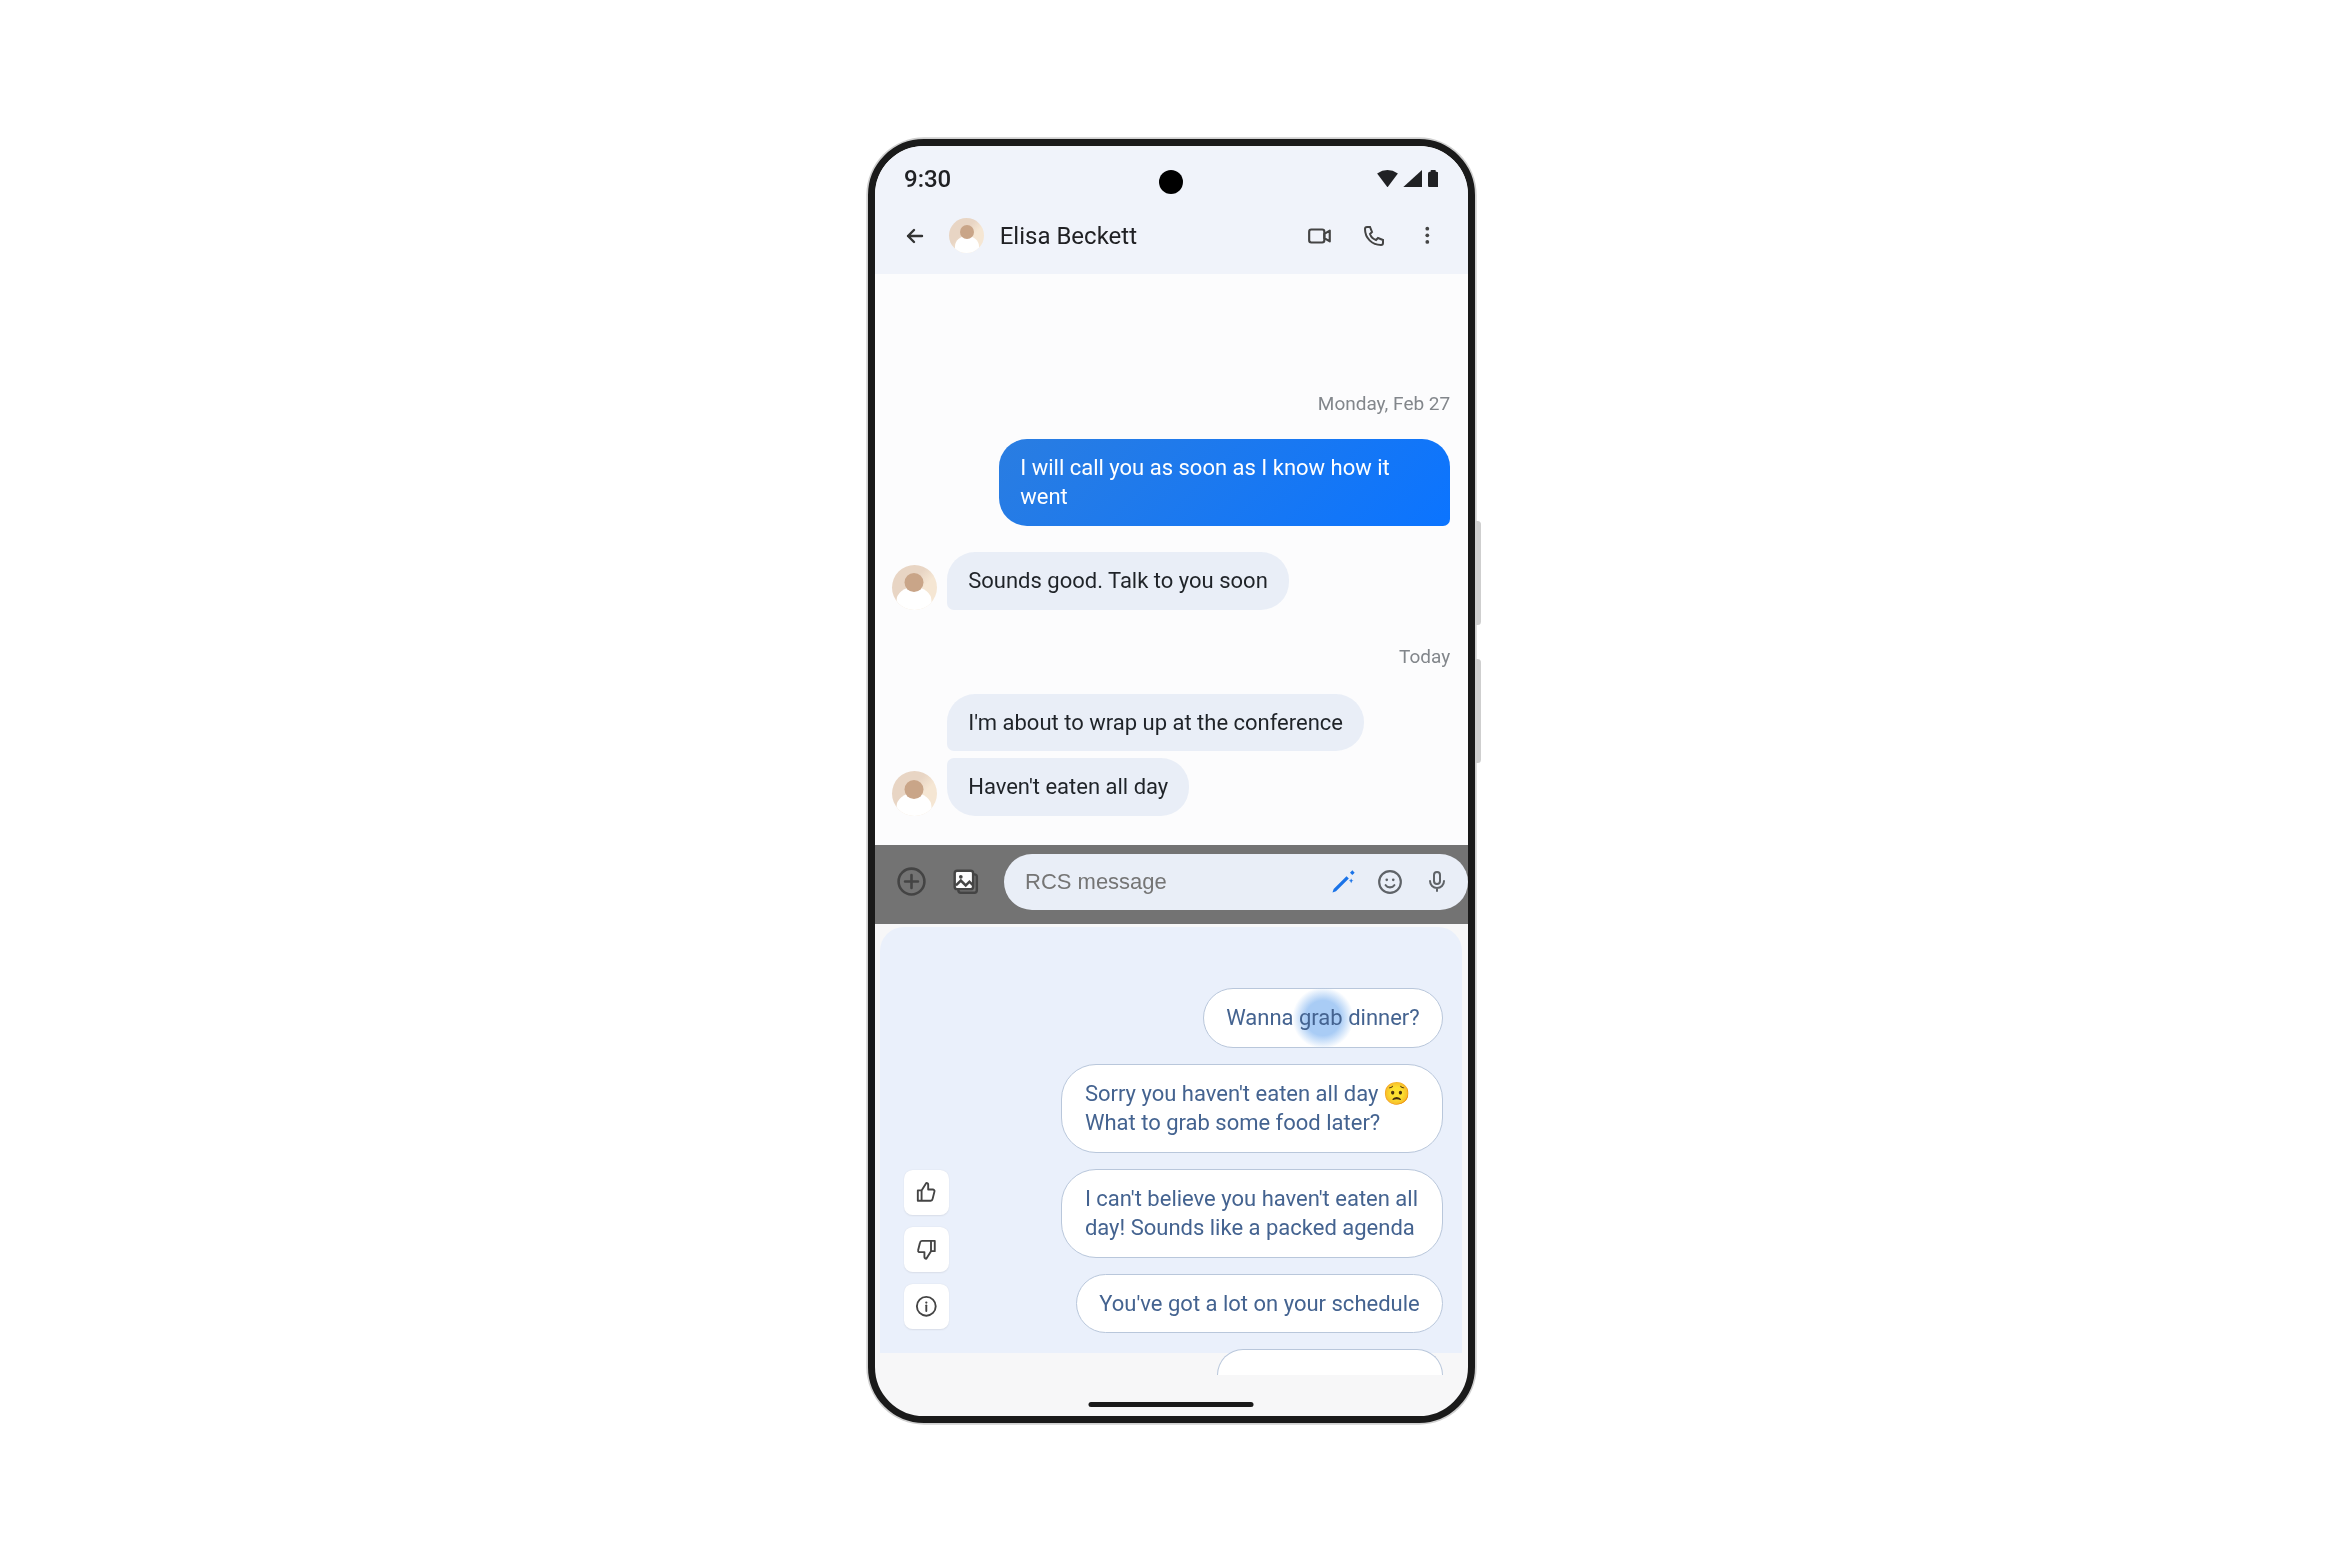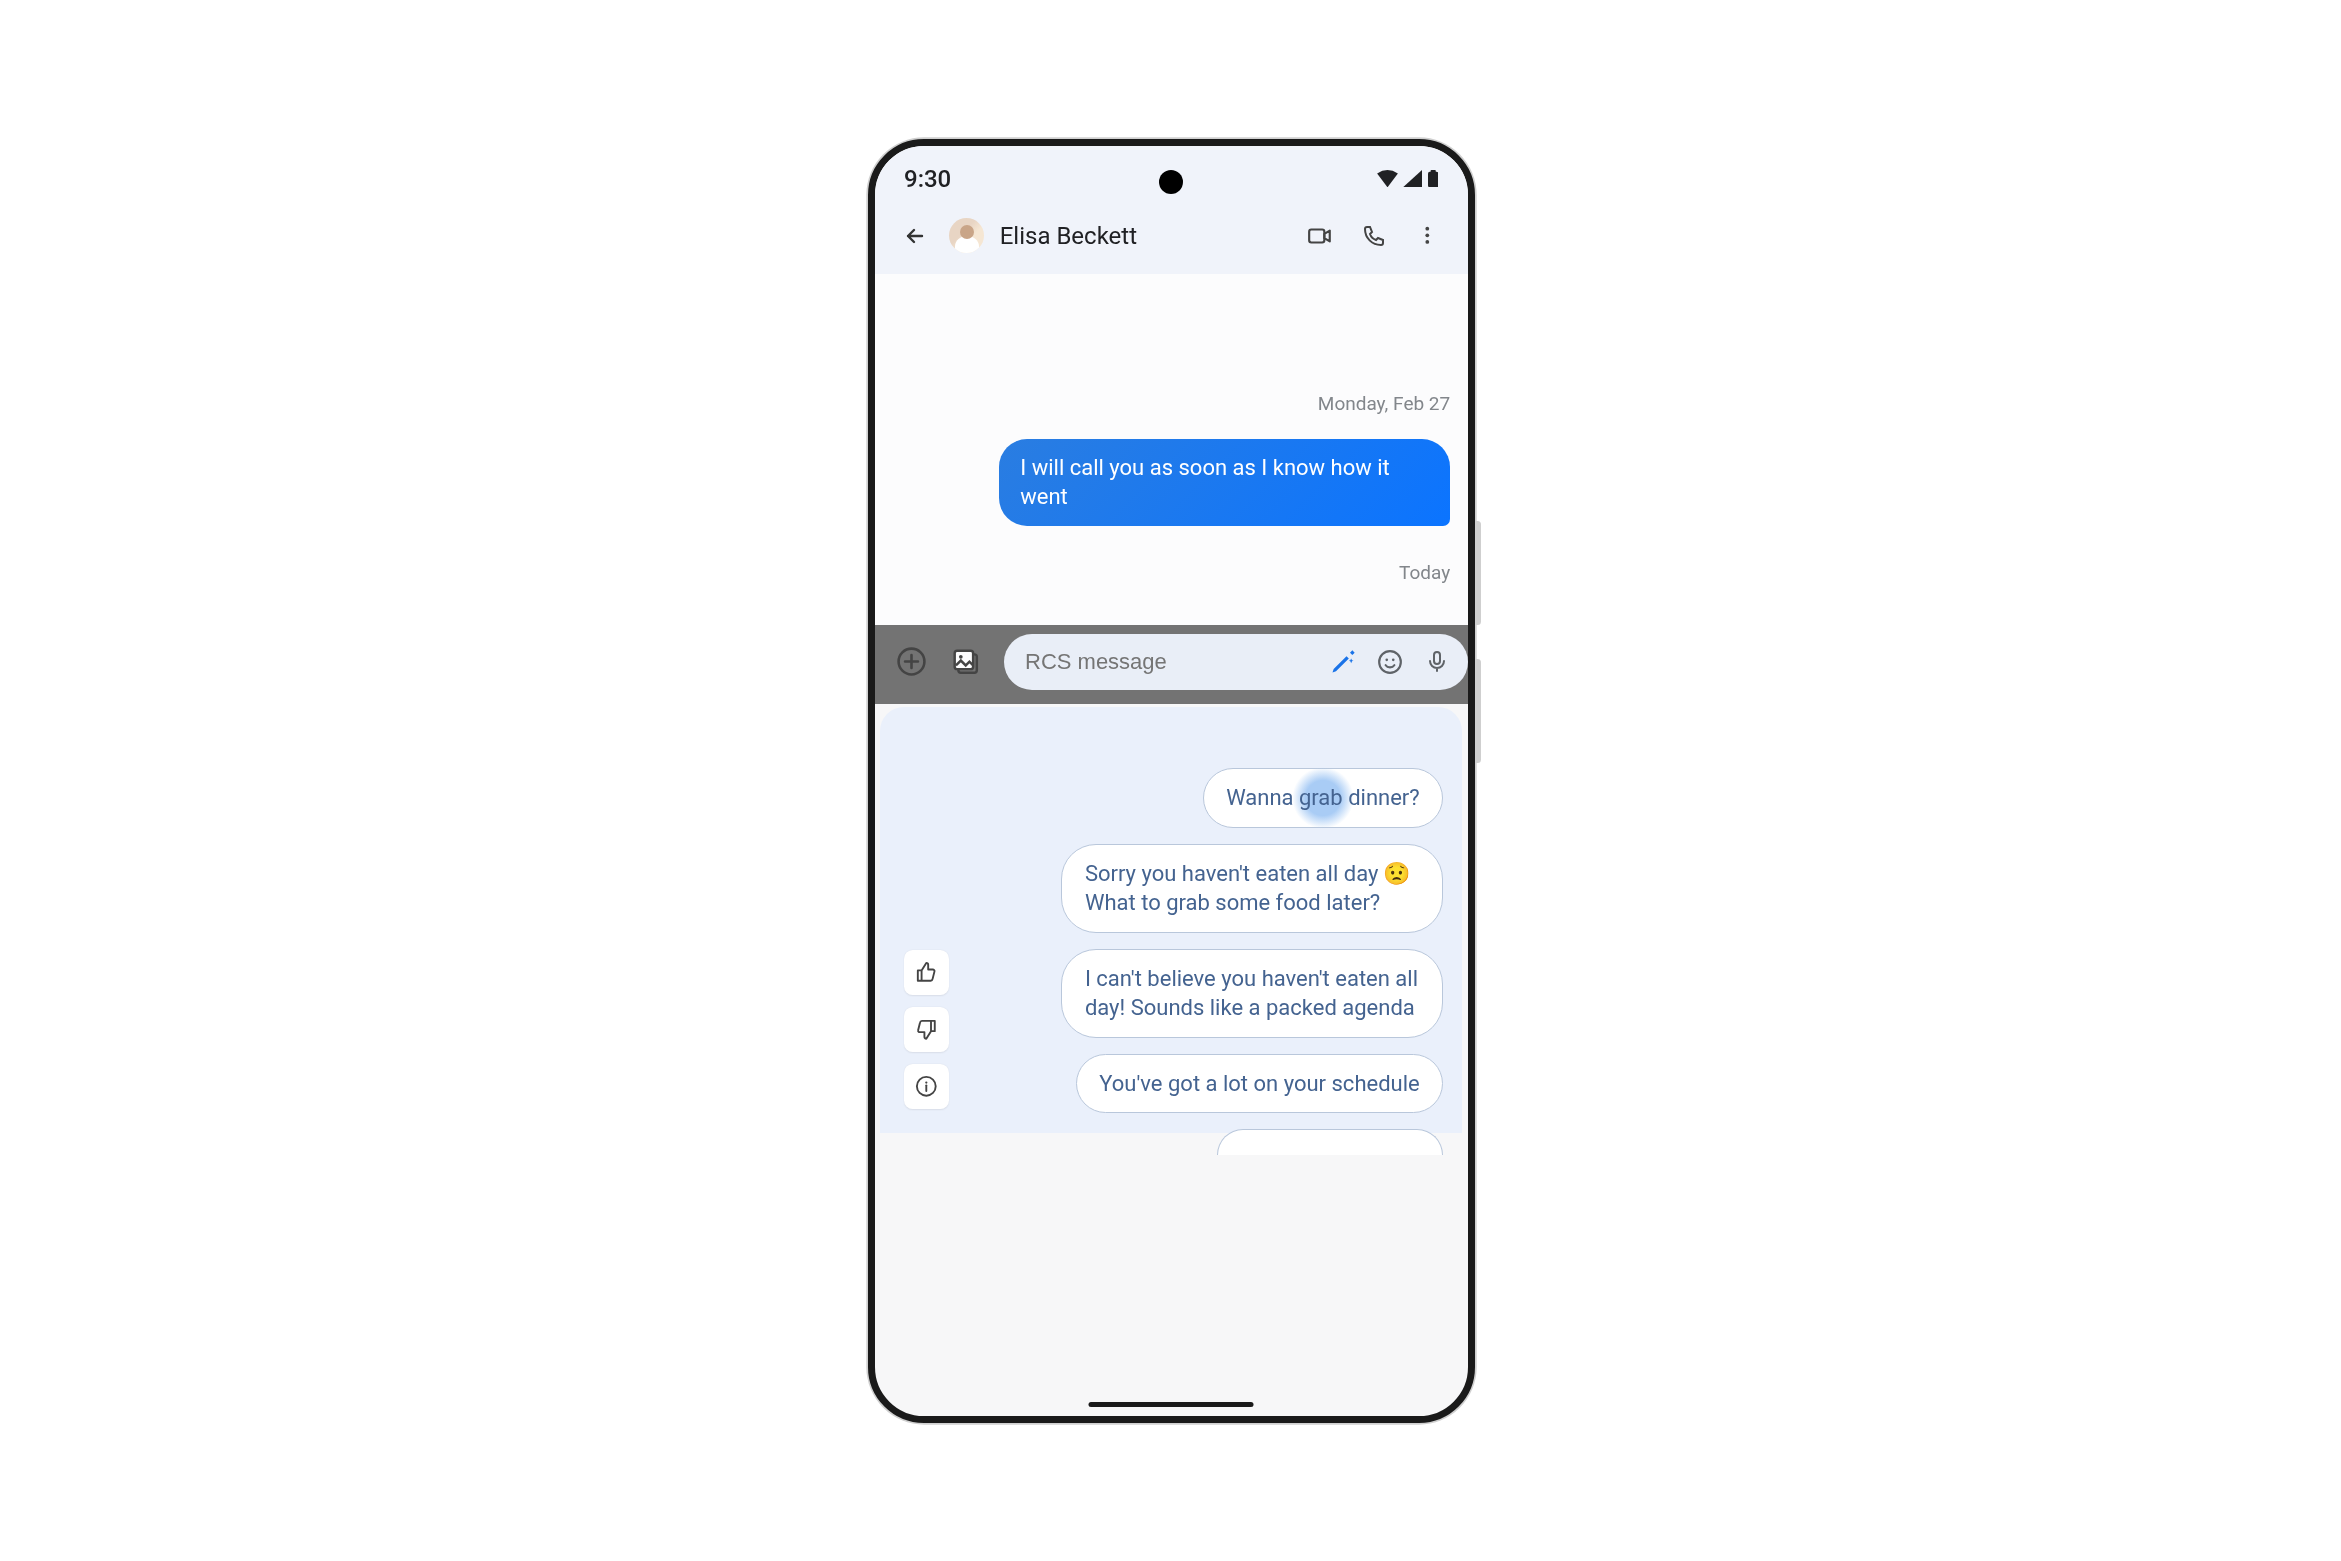--- a/index.html
+++ b/index.html
@@ -269,23 +269,34 @@
     </div>
   </div>
 
   <div class="convo">
     <div class="date-label">Monday, Feb 27</div>
 
     <div class="bubble-row sent">
       <div class="bubble sent">I will call you as soon as I know how it went</div>
     </div>
 
+    <div class="bubble-row" style="margin-top:26px;">
+      <div class="avatar-md"></div>
+      <div class="bubble received">Sounds good. Talk to you soon</div>
+    </div>
 
     <div class="date-label" style="margin-top:35px;">Today</div>
 
+    <div class="bubble-row" style="margin-top:26px;">
+      <div class="avatar-md"></div>
+      <div class="bubble-col">
+        <div class="bubble received top">I'm about to wrap up at the conference</div>
+        <div class="bubble received bot" style="align-self:flex-start;">Haven't eaten all day</div>
+      </div>
+    </div>
   </div>
 
   <div class="compose-row">
     <div class="compose-icon">
       <svg width="31" height="31" viewBox="0 0 24 24">
             <circle cx="12" cy="12" r="10" fill="none" stroke="#444" stroke-width="2"></circle>
             <path d="M12 7v10M7 12h10" stroke="#444" stroke-width="2" stroke-linecap="round"></path>
           </svg>
     </div>
     <div class="compose-icon">

